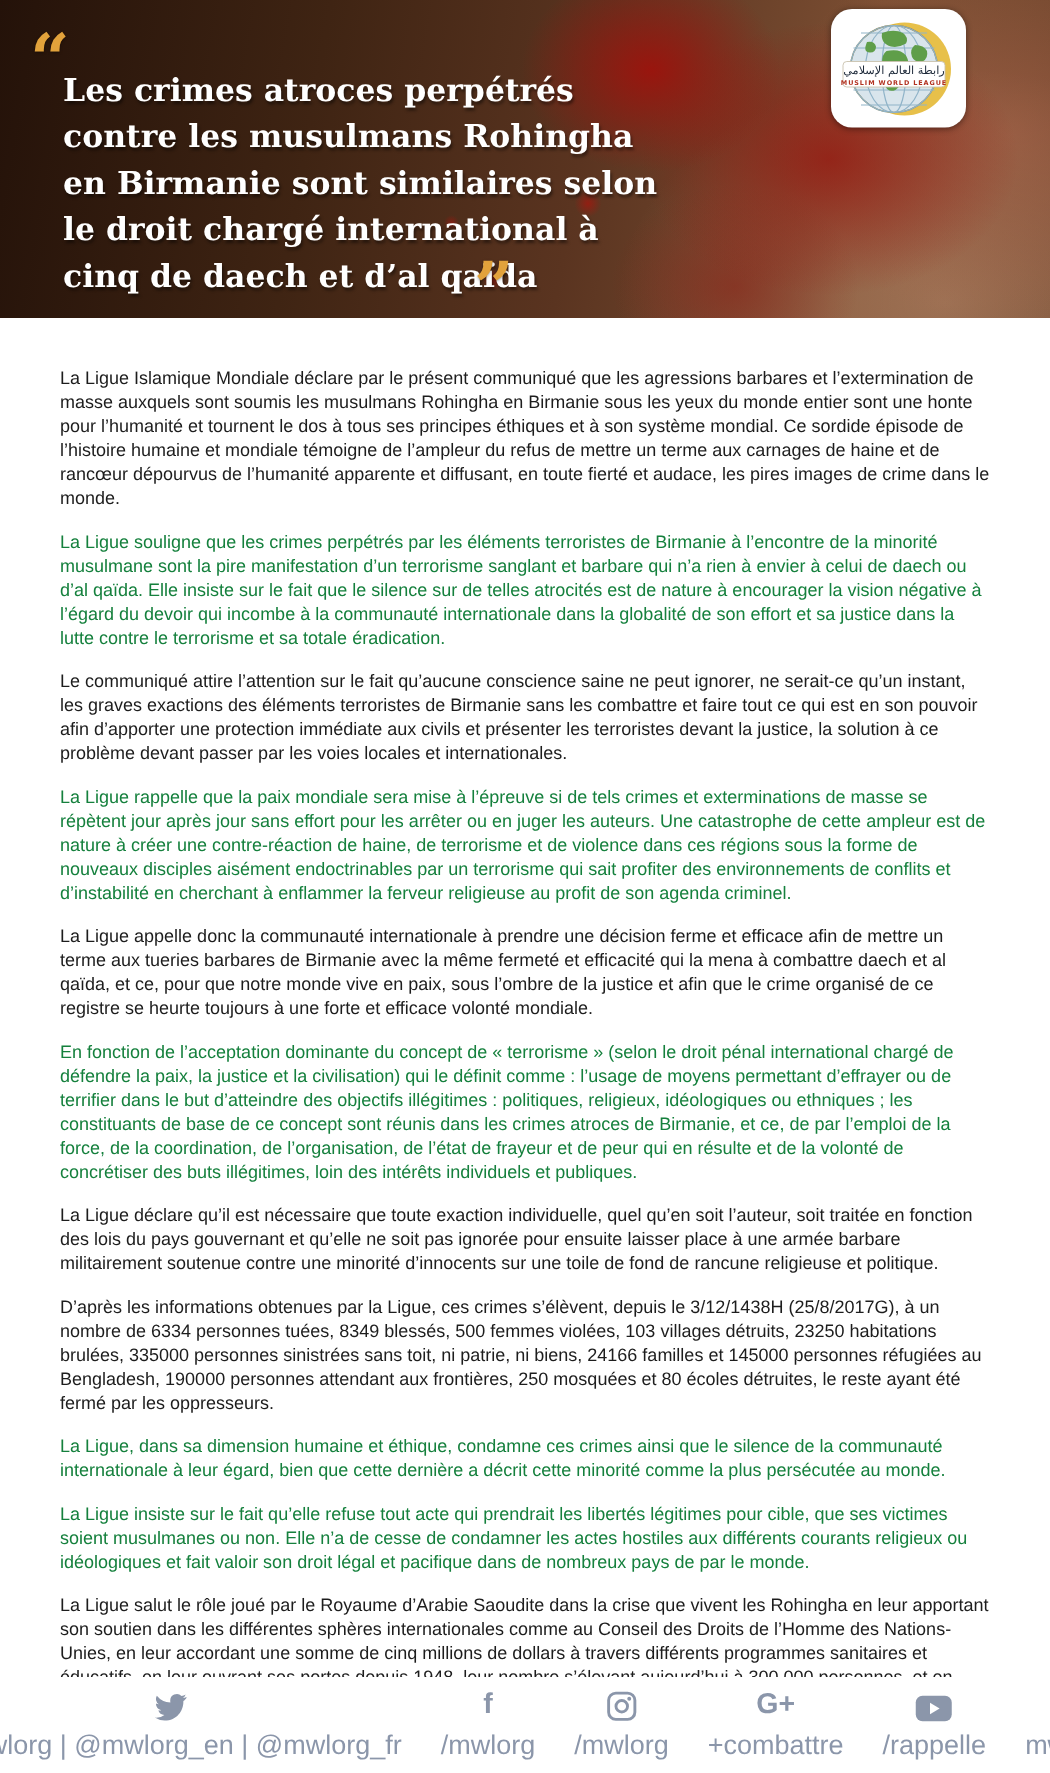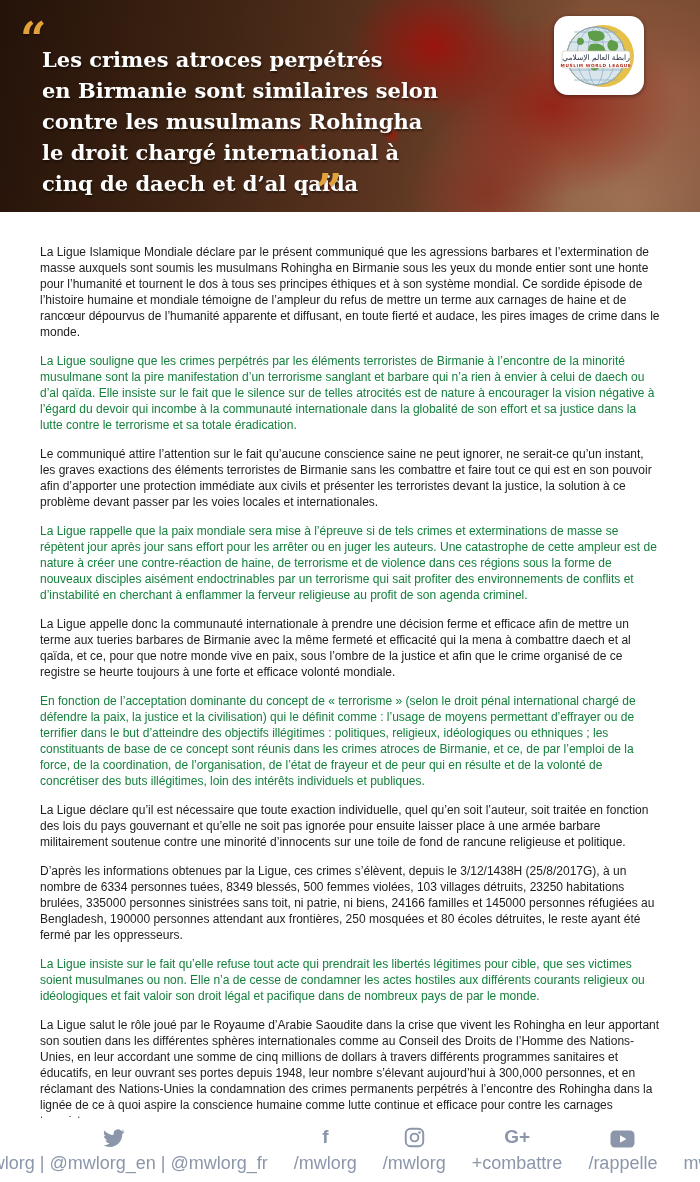--- a/index.html
+++ b/index.html
@@ -27,21 +27,21 @@
   }
   .quote-open  { left:20px; top:16px; }
   .quote-close { left:316px; top:168px; }
   .header-title {
     position:absolute; left:42px; top:44px;
     font-family:"DejaVu Serif",serif; font-weight:bold;
     font-size:21px; line-height:31px; color:#ffffff;
     text-shadow:1px 2px 2px rgba(0,0,0,.45);
   }
   .logo-badge {
-    position:absolute; right:56px; top:16px; width:90px; height:79px;
+    position:absolute; right:56px; top:6px; width:90px; height:79px;
     background:#ffffff; border-radius:14px;
     box-shadow:0 1px 4px rgba(0,0,0,.45);
     display:flex; align-items:center; justify-content:center;
   }
 
   
   .content { padding:32px 38px 0 40px; }
   .content p {
     font-size:12px; line-height:16px; margin-bottom:13px;
     color:#1d1d1d; letter-spacing:0px;
@@ -63,22 +63,22 @@
 </head>
 <body>
 
 <div class="page">
 
   <div class="header">
     <span class="quote-mark quote-open">“</span>
 
     <div class="header-title">
       <div>Les crimes atroces perpétrés</div>
+      <div>contre les musulmans Rohingha</div>
       <div>en Birmanie sont similaires selon</div>
-      <div>contre les musulmans Rohingha</div>
       <div>le droit chargé international à</div>
       <div>cinq de daech et d’al qaïda</div>
     </div>
 
     <span class="quote-mark quote-close">”</span>
 
     <div class="logo-badge">
       <svg width="82" height="72" viewBox="0 0 82 72">
 
         <circle cx="45" cy="36" r="31" fill="#e7c04a"></circle>
@@ -109,20 +109,21 @@
 
   <div class="content">
     <p data-tone="black">La Ligue Islamique Mondiale déclare par le présent communiqué que les agressions barbares et l’extermination de masse auxquels sont soumis les musulmans Rohingha en Birmanie sous les yeux du monde entier sont une honte pour l’humanité et tournent le dos à tous ses principes éthiques et à son système mondial. Ce sordide épisode de l’histoire humaine et mondiale témoigne de l’ampleur du refus de mettre un terme aux carnages de haine et de rancœur dépourvus de l’humanité apparente et diffusant, en toute fierté et audace, les pires images de crime dans le monde.</p>
     <p data-tone="red">La Ligue souligne que les crimes perpétrés par les éléments terroristes de Birmanie à l’encontre de la minorité musulmane sont la pire manifestation d’un terrorisme sanglant et barbare qui n’a rien à envier à celui de daech ou d’al qaïda. Elle insiste sur le fait que le silence sur de telles atrocités est de nature à encourager la vision négative à l’égard du devoir qui incombe à la communauté internationale dans la globalité de son effort et sa justice dans la lutte contre le terrorisme et sa totale éradication.</p>
     <p data-tone="black">Le communiqué attire l’attention sur le fait qu’aucune conscience saine ne peut ignorer, ne serait-ce qu’un instant, les graves exactions des éléments terroristes de Birmanie sans les combattre et faire tout ce qui est en son pouvoir afin d’apporter une protection immédiate aux civils et présenter les terroristes devant la justice, la solution à ce problème devant passer par les voies locales et internationales.</p>
     <p data-tone="red">La Ligue rappelle que la paix mondiale sera mise à l’épreuve si de tels crimes et exterminations de masse se répètent jour après jour sans effort pour les arrêter ou en juger les auteurs. Une catastrophe de cette ampleur est de nature à créer une contre-réaction de haine, de terrorisme et de violence dans ces régions sous la forme de nouveaux disciples aisément endoctrinables par un terrorisme qui sait profiter des environnements de conflits et d’instabilité en cherchant à enflammer la ferveur religieuse au profit de son agenda criminel.</p>
     <p data-tone="black">La Ligue appelle donc la communauté internationale à prendre une décision ferme et efficace afin de mettre un terme aux tueries barbares de Birmanie avec la même fermeté et efficacité qui la mena à combattre daech et al qaïda, et ce, pour que notre monde vive en paix, sous l’ombre de la justice et afin que le crime organisé de ce registre se heurte toujours à une forte et efficace volonté mondiale.</p>
     <p data-tone="red">En fonction de l’acceptation dominante du concept de « terrorisme » (selon le droit pénal international chargé de défendre la paix, la justice et la civilisation) qui le définit comme : l’usage de moyens permettant d’effrayer ou de terrifier dans le but d’atteindre des objectifs illégitimes : politiques, religieux, idéologiques ou ethniques ; les constituants de base de ce concept sont réunis dans les crimes atroces de Birmanie, et ce, de par l’emploi de la force, de la coordination, de l’organisation, de l’état de frayeur et de peur qui en résulte et de la volonté de concrétiser des buts illégitimes, loin des intérêts individuels et publiques.</p>
     <p data-tone="black">La Ligue déclare qu’il est nécessaire que toute exaction individuelle, quel qu’en soit l’auteur, soit traitée en fonction des lois du pays gouvernant et qu’elle ne soit pas ignorée pour ensuite laisser place à une armée barbare militairement soutenue contre une minorité d’innocents sur une toile de fond de rancune religieuse et politique.</p>
     <p data-tone="black">D’après les informations obtenues par la Ligue, ces crimes s’élèvent, depuis le 3/12/1438H (25/8/2017G), à un nombre de 6334 personnes tuées, 8349 blessés, 500 femmes violées, 103 villages détruits, 23250 habitations brulées, 335000 personnes sinistrées sans toit, ni patrie, ni biens, 24166 familles et 145000 personnes réfugiées au Bengladesh, 190000 personnes attendant aux frontières, 250 mosquées et 80 écoles détruites, le reste ayant été fermé par les oppresseurs.</p>
+    <p data-tone="red">La Ligue, dans sa dimension humaine et éthique, condamne ces crimes ainsi que le silence de la communauté internationale à leur égard, bien que cette dernière a décrit cette minorité comme la plus persécutée au monde.</p>
     <p data-tone="red">La Ligue insiste sur le fait qu’elle refuse tout acte qui prendrait les libertés légitimes pour cible, que ses victimes soient musulmanes ou non. Elle n’a de cesse de condamner les actes hostiles aux différents courants religieux ou idéologiques et fait valoir son droit légal et pacifique dans de nombreux pays de par le monde.</p>
     <p data-tone="black">La Ligue salut le rôle joué par le Royaume d’Arabie Saoudite dans la crise que vivent les Rohingha en leur apportant son soutien dans les différentes sphères internationales comme au Conseil des Droits de l’Homme des Nations-Unies, en leur accordant une somme de cinq millions de dollars à travers différents programmes sanitaires et éducatifs, en leur ouvrant ses portes depuis 1948, leur nombre s’élevant aujourd’hui à 300,000 personnes, et en réclamant des Nations-Unies la condamnation des crimes permanents perpétrés à l’encontre des Rohingha dans la lignée de ce à quoi aspire la conscience humaine comme lutte continue et efficace pour contre les carnages terroristes.</p>
   </div>
 
   <div class="footer">
 
     <div class="social-col">
       <span class="social-icon">
         <svg width="23" height="19" viewBox="0 0 24 20" fill="#8b96aa">
           <path d="M23.4 2.4c-.8.4-1.7.6-2.6.8A4.6 4.6 0 0 0 22.8.7c-.9.5-1.9.9-2.9 1.1A4.6 4.6 0 0 0 12 5.3c0 .4 0 .7.1 1A13 13 0 0 1 2.6 1.5a4.6 4.6 0 0 0 1.4 6.1c-.7 0-1.4-.2-2-.5v.1c0 2.2 1.6 4.1 3.7 4.5-.4.1-.8.2-1.2.2-.3 0-.6 0-.9-.1a4.6 4.6 0 0 0 4.3 3.2 9.2 9.2 0 0 1-6.8 1.9A13 13 0 0 0 8.1 19c8.5 0 13.1-7 13.1-13.1v-.6c.9-.6 1.7-1.5 2.2-2.4z"></path>

